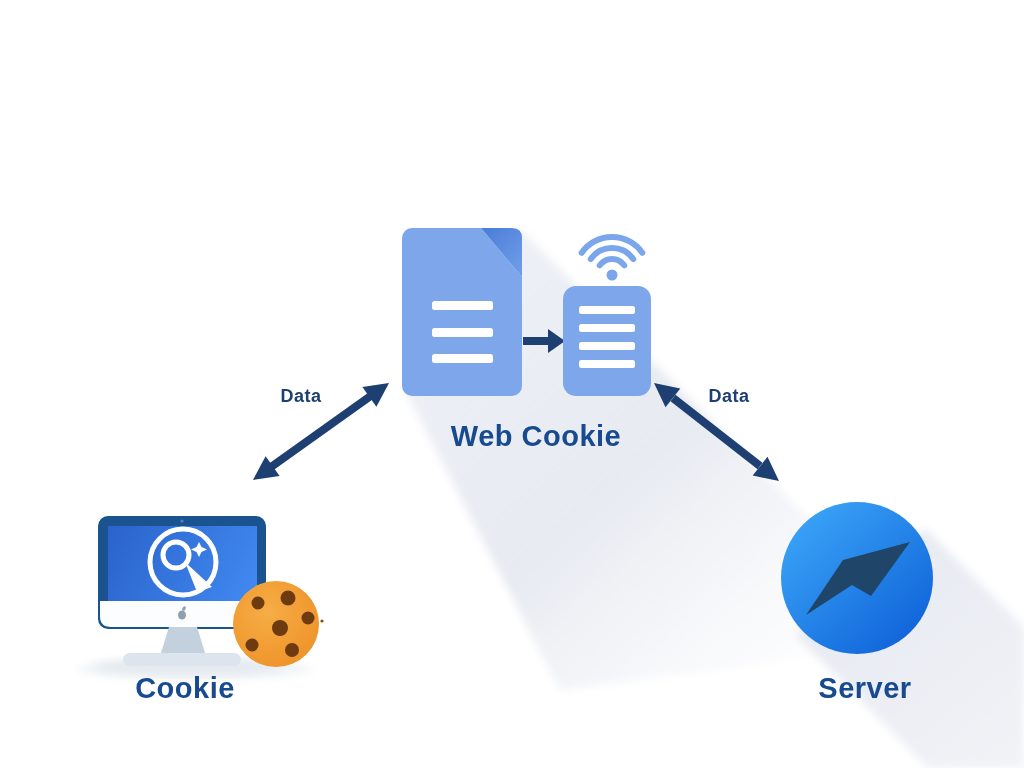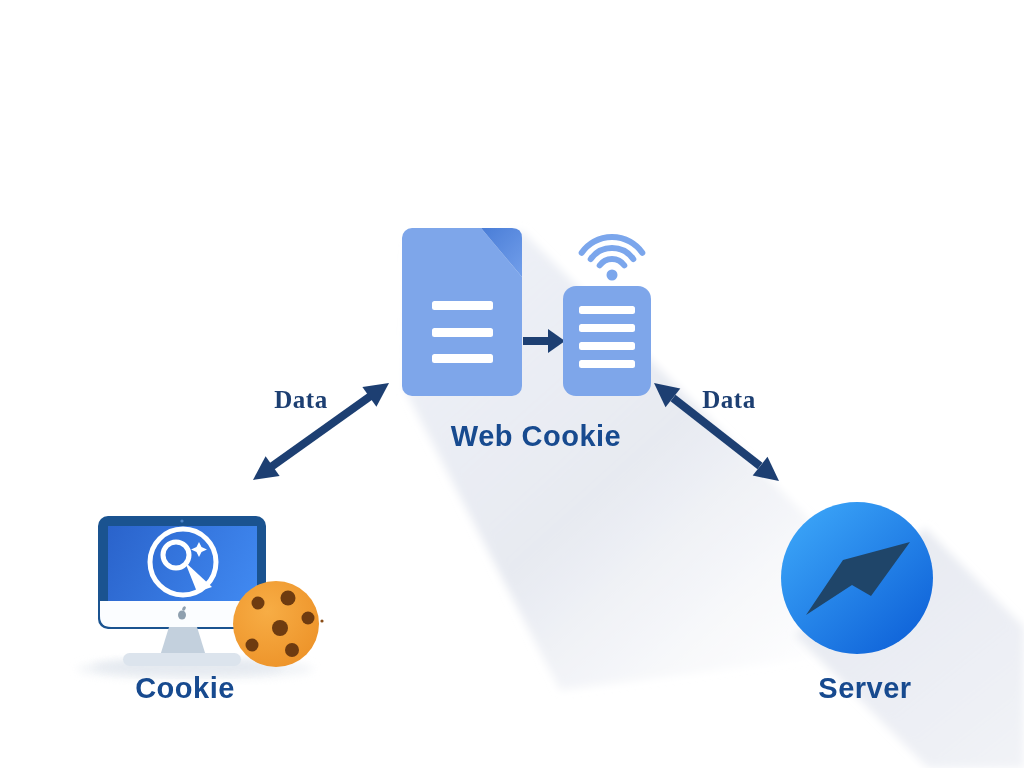--- a/index.html
+++ b/index.html
@@ -7,21 +7,21 @@
     position:relative;width:1024px;height:768px;overflow:hidden;
     background:#ffffff;
     font-family:"Liberation Sans", sans-serif;
   }
   .gfx{position:absolute;left:0;top:0;}
   .label{
     position:absolute;text-align:center;font-weight:bold;
     color:#174a8f;letter-spacing:0.5px;
   }
   .node-label{font-size:29px;}
-  .edge-label{font-size:25px;color:#1d3f72;font-family:Liberation Serif, serif;}
+  .edge-label{font-size:18px;color:#1d3f72;}
   #lbl-browser{left:386px;top:420px;width:300px;}
   #lbl-cookie{left:60px;top:672px;width:250px;}
   #lbl-server{left:740px;top:672px;width:250px;}
   #lbl-data-left{left:241px;top:386px;width:120px;}
   #lbl-data-right{left:669px;top:386px;width:120px;}
 </style>
 </head>
 <body>
 
 <div class="stage">

